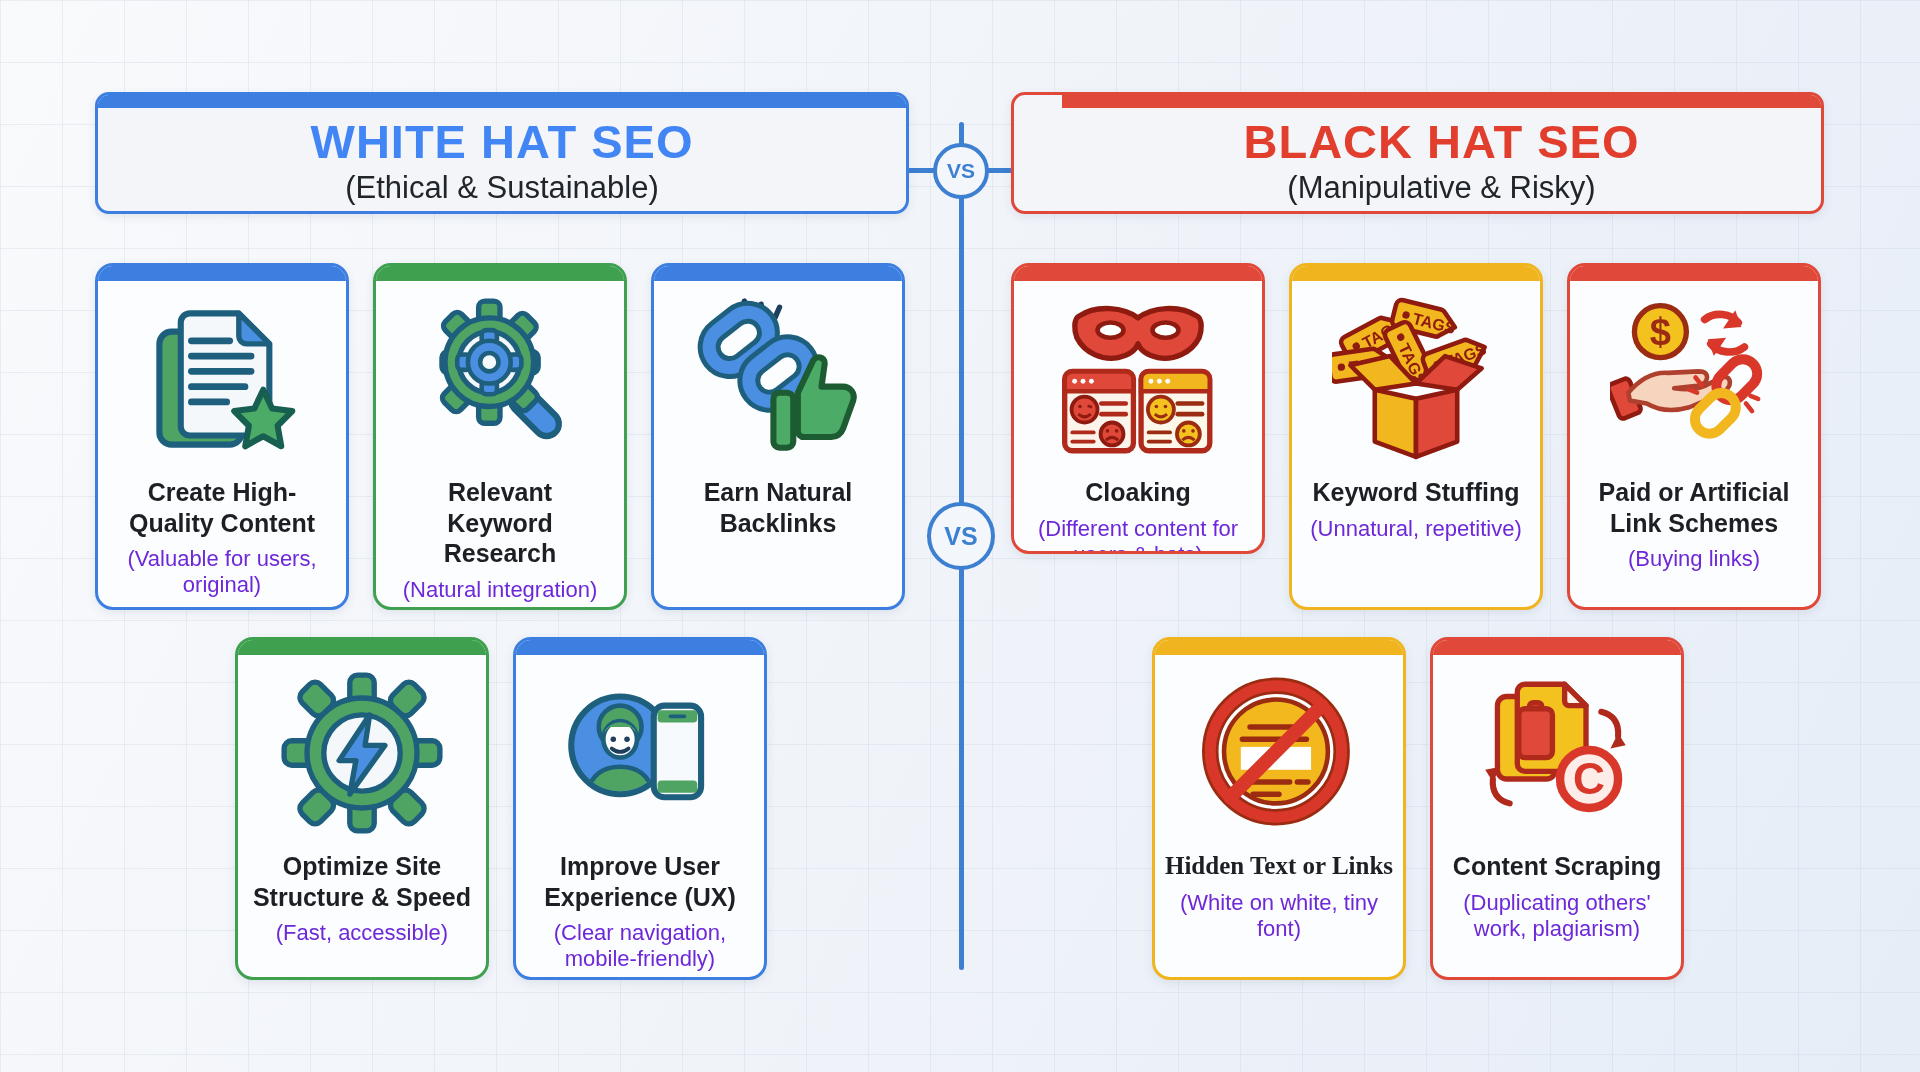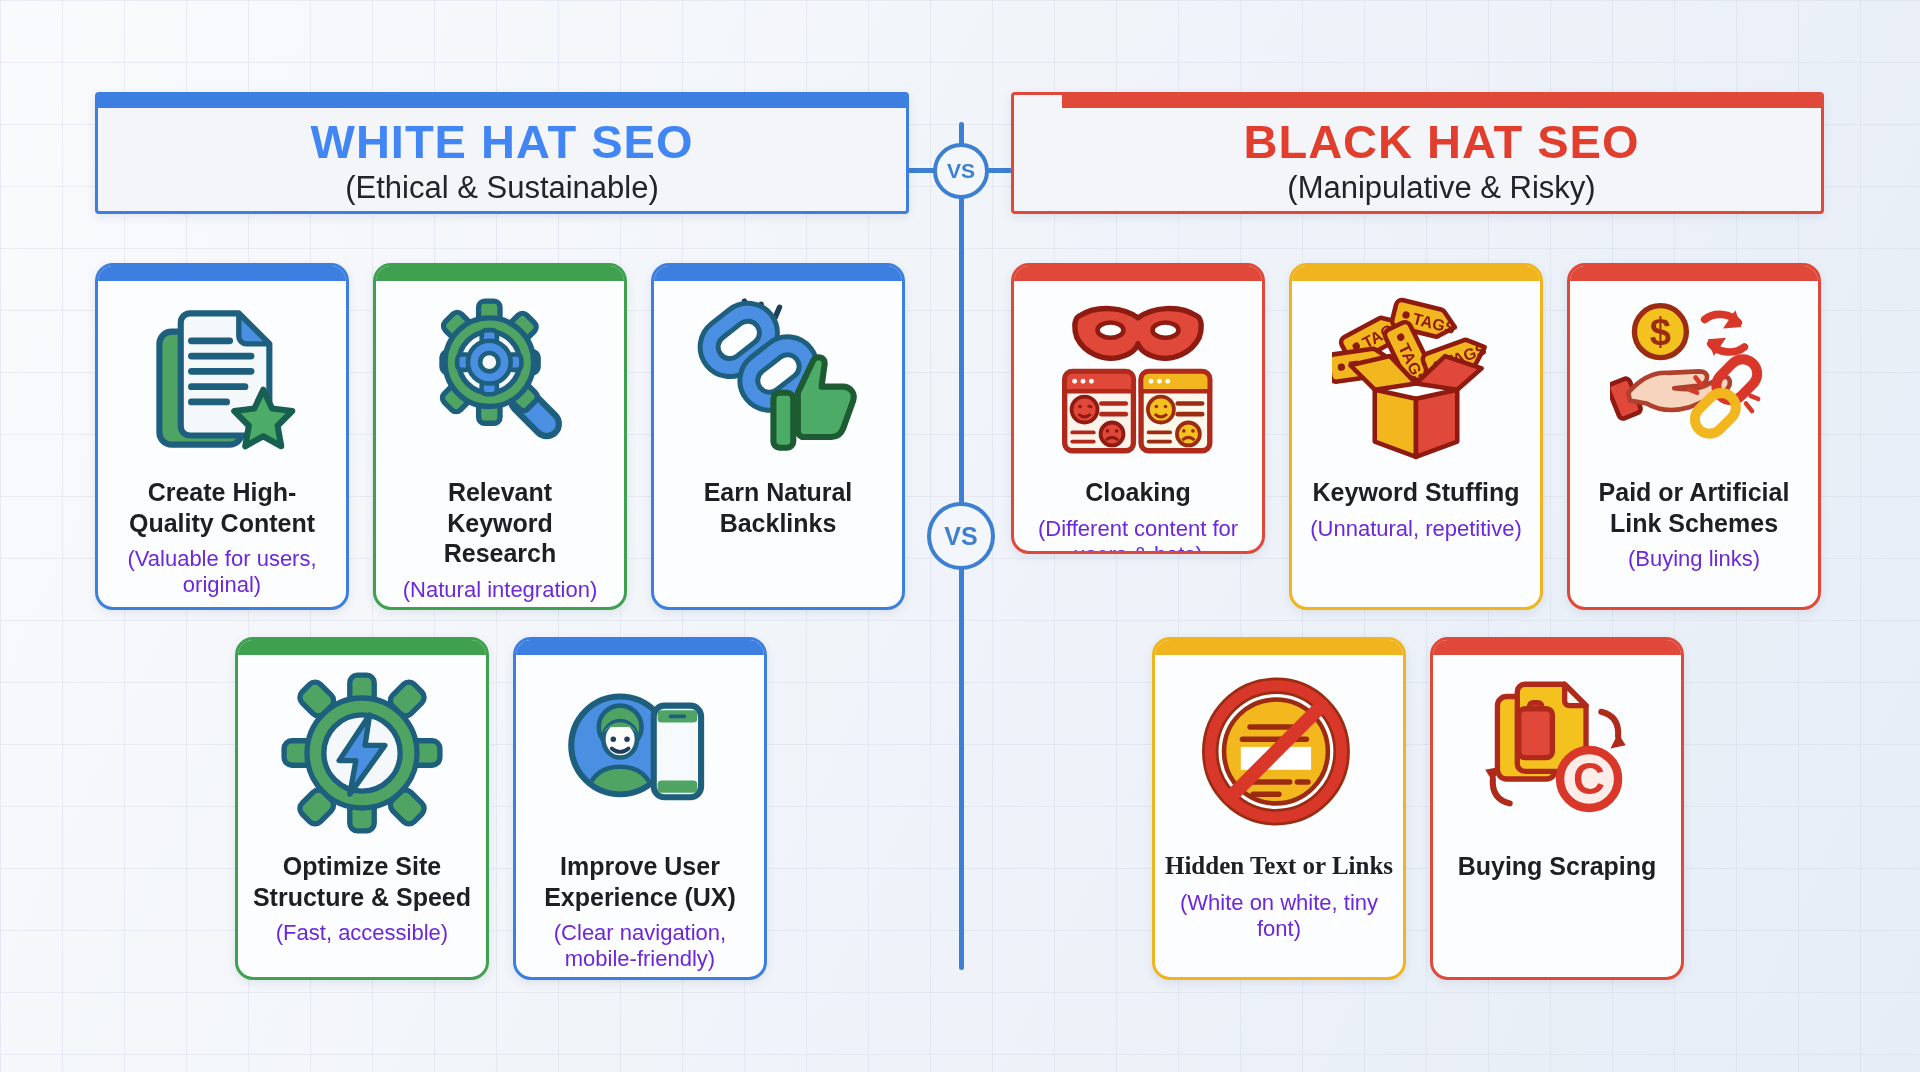--- a/index.html
+++ b/index.html
@@ -16,21 +16,21 @@
       linear-gradient(115deg,#f9fafc 0%,#eff3f9 55%,#e6edf7 100%);
   }
   
   .accent-blue   { --ac:#3d7fe0; --tc:#4285f4; }
   .accent-green  { --ac:#3fa14f; --tc:#3fa14f; }
   .accent-red    { --ac:#e0483a; --tc:#e23e2e; }
   .accent-yellow { --ac:#f0b51e; --tc:#f0b51e; }
 
   .header-box {
     position:absolute; height:122px; background:#f3f5f8;
-    border:3px solid var(--ac); border-radius:4px;
+    border:3px solid var(--ac); border-radius:14px;
     box-shadow:0 3px 10px rgba(50,70,110,.10);
     overflow:hidden; text-align:center;
   }
   .header-box .bar { height:13px; background:var(--ac); }
   .hx-title { font-size:47px; font-weight:bold; letter-spacing:1px; color:var(--tc); line-height:1.1; margin-top:8px; }
   .hx-sub   { font-size:31px; color:#20242b; margin-top:2px; }
 
   .card {
     position:absolute; width:254px; background:#fcfdfe;
     border:3px solid var(--ac); border-radius:18px;
@@ -370,16 +370,17 @@
         <g fill="none" stroke="#b02a1c" stroke-width="4" stroke-linecap="round">
           <path d="M84 28 q12 3 11 16"></path>
           <path d="M24 88 q-12 -3 -11 -16"></path>
         </g>
         <path d="M95 42 l5 8 -10 2 z" fill="#b02a1c"></path>
         <path d="M13 74 l-5 -8 10 -2 z" fill="#b02a1c"></path>
         <circle cx="76" cy="72" r="19" fill="#fdece7" stroke="#d8372a" stroke-width="5.5"></circle>
         <text x="76" y="82" text-anchor="middle" font-size="29" font-weight="bold" fill="#d8372a">C</text>
       </svg>
     </div>
-    <div class="card-title">Buying Scraping</div>
+    <div class="card-title">Content Scraping</div>
+    <div class="card-sub">(Duplicating others' work, plagiarism)</div>
   </div>
 
 </div>
 
 </body></html>

